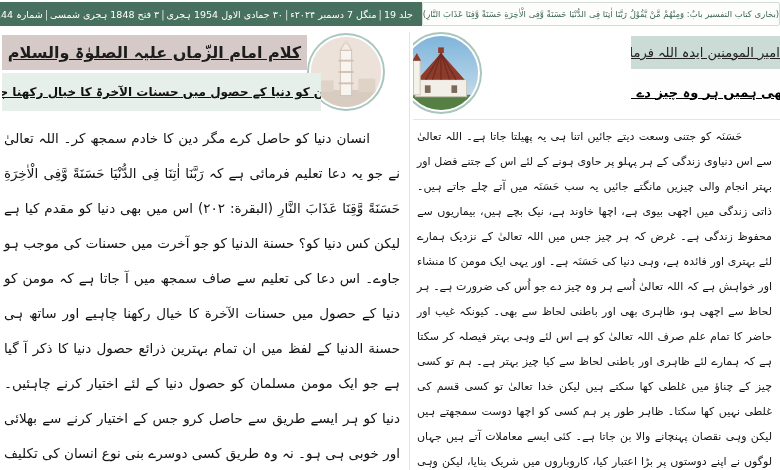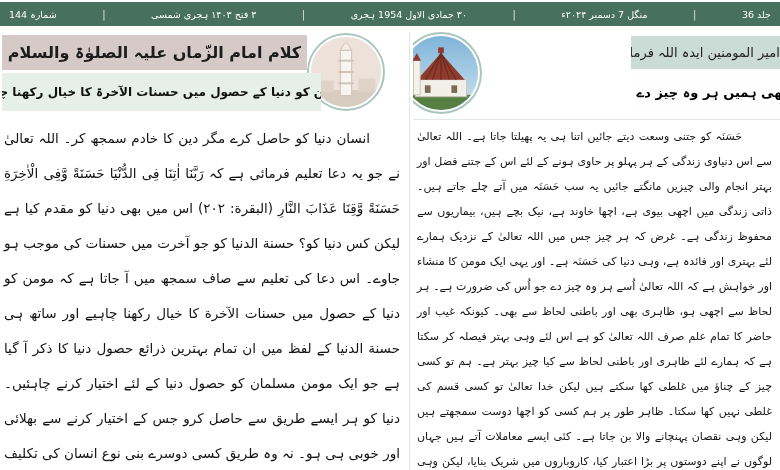--- a/index.html
+++ b/index.html
@@ -26,21 +26,21 @@
 
   
   .columns { position:absolute; top:30px; bottom:0; left:0; right:0; display:flex; flex-direction:row-reverse; }
   .col-divider { flex:0 0 1px; background:#e0e6e2; margin:2px 3px 0 3px; }
 
   .article { display:flex; flex-direction:column; overflow:hidden; }
   .article-right { flex:0 0 406px; }
   .article-left  { flex:1 1 auto; }
 
   .art-header { position:relative; height:83px; margin-top:2px; flex:0 0 auto; }
-  .bar { position:absolute; display:flex; align-items:center; justify-content:center; overflow:hidden; white-space:nowrap; }
+  .bar { position:absolute; display:flex; align-items:center; justify-content:center; overflow:hidden; white-space:nowrap;text-decoration:underline; }
 
   
   .article-right .photo { position:absolute; right:23px; top:3px; width:74px; height:74px; }
   .article-right .title-bar {
     right:99px; left:2px; top:3px; height:35px; background:#d6cac9;
     font-size:16px; font-weight:bold; color:#1c1c1c;
   }
   .article-right .subtitle-bar {
     right:85px; left:2px; top:41px; height:38px; background:#e6efe9;
     font-size:12px; font-weight:bold; color:#111;
@@ -71,29 +71,32 @@
   }
   .art-body p { text-indent:30px; }
 </style>
 </head>
 <body>
 
 <div class="page">
 
   <div class="masthead">
     <div class="date-bar">
-      <span>جلد 36</span>
+      <span>جلد 19</span>
       <span class="sep">|</span>
       <span>منگل 7 دسمبر ۲۰۲۴ء</span>
       <span class="sep">|</span>
       <span>۳۰ جمادی الاول 1954 ہجری</span>
       <span class="sep">|</span>
-      <span>۳ فتح ۱۴۰۳ ہجری شمسی</span>
+      <span>۳ فتح 1848 ہجری شمسی</span>
       <span class="sep">|</span>
       <span>شمارہ 144</span>
+    </div>
+    <div class="ref-box">
+      <span>(بخاری کتاب التفسیر بابٌ: وَمِنْهُمْ مَّنْ یَّقُوْلُ رَبَّنَا اٰتِنَا فِی الدُّنْیَا حَسَنَةً وَّفِی الْاٰخِرَةِ حَسَنَةً وَّقِنَا عَذَابَ النَّارِ)</span>
     </div>
   </div>
 
   <div class="columns">
 
     <section class="article article-right">
       <div class="art-header">
         <div class="photo">
           <svg viewBox="0 0 74 74" xmlns="http://www.w3.org/2000/svg">
             <rect x="0" y="0" width="74" height="74" fill="#ece2da"></rect>

